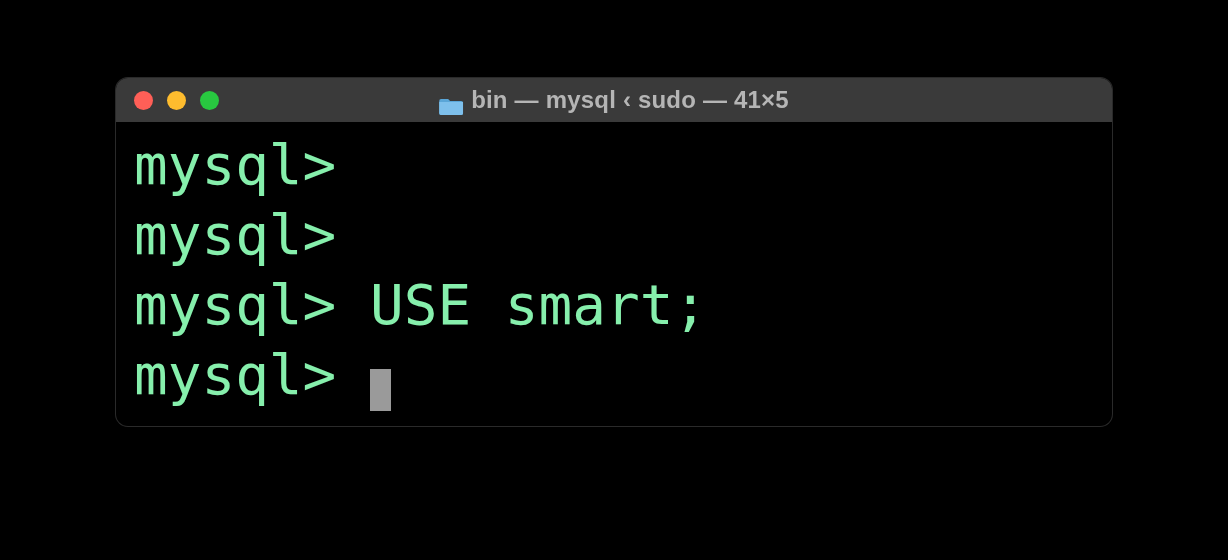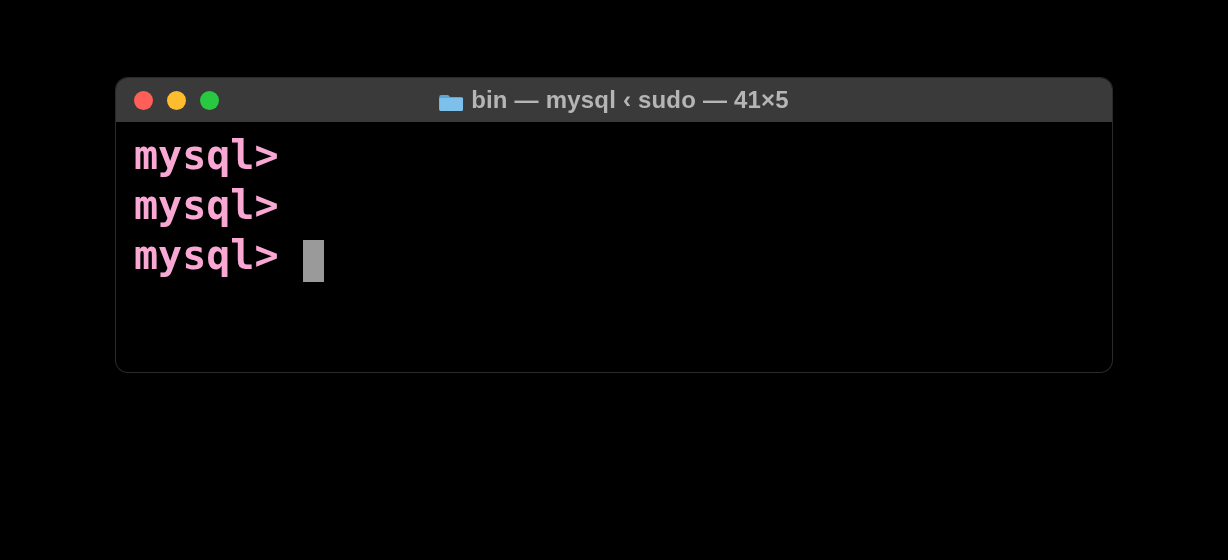--- a/index.html
+++ b/index.html
@@ -49,41 +49,40 @@
       background: #febc2e;
     }
     .traffic-light.green {
       background: #28c840;
     }
     .title-center {
       position: absolute;
       left: 50%;
       transform: translateX(-50%);
       display: flex;
-      align-items: center;
+      align-items: flex-end;
       gap: 8px;
       color: #b5b5b5;
       font-size: 24px;
       font-weight: 600;
       letter-spacing: 0.2px;
     }
     .folder-icon {
       width: 24px;
       height: 20px;
       display: inline-block;
     }
     .terminal-body {
       padding: 8px 18px 16px 18px;
       font-family: "SF Mono", Menlo, Monaco, Consolas, monospace;
-      font-size: 40px;
+      font-size: 56px;
       line-height: 1.25;
-      color: #f9a8d4;
+      color: #86efac;
       white-space: pre;
       min-height: 250px;
-      font-weight: bold;
     }
     .terminal-line {
       display: block;
     }
     .cursor {
       display: inline-block;
       width: 21px;
       height: 42px;
       background: #9a9a9a;
       vertical-align: text-bottom;
@@ -103,14 +102,14 @@
     <div class="title-center">
       <span class="folder-icon">
         <svg viewBox="0 0 24 20" width="24" height="20">
           <path d="M2 3 h7 l2 2 h11 a2 2 0 0 1 2 2 v10 a2 2 0 0 1 -2 2 h-20 a2 2 0 0 1 -2 -2 v-12 a2 2 0 0 1 2 -2 z" fill="#5aa6d8"></path>
           <path d="M0 6 h24 v11 a2 2 0 0 1 -2 2 h-20 a2 2 0 0 1 -2 -2 z" fill="#7ec0ec"></path>
         </svg>
       </span>
       <span>bin — mysql ‹ sudo — 41×5</span>
     </div>
   </div>
-  <div class="terminal-body"><span class="terminal-line">mysql&gt;</span><span class="terminal-line">mysql&gt;</span><span class="terminal-line"><span>mysql&gt; </span><span class="cursor"></span></span></div>
+  <div class="terminal-body"><span class="terminal-line">mysql&gt;</span><span class="terminal-line">mysql&gt;</span><span class="terminal-line">mysql&gt; USE smart;</span><span class="terminal-line"><span>mysql&gt; </span><span class="cursor"></span></span></div>
 </div>
 
 </body></html>

